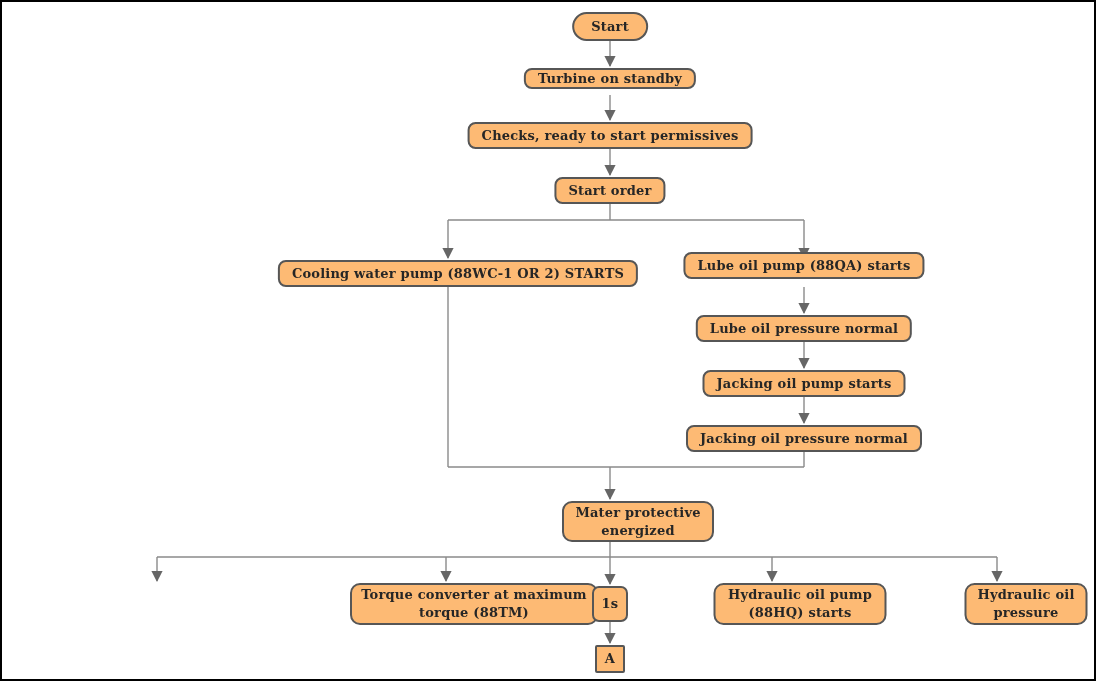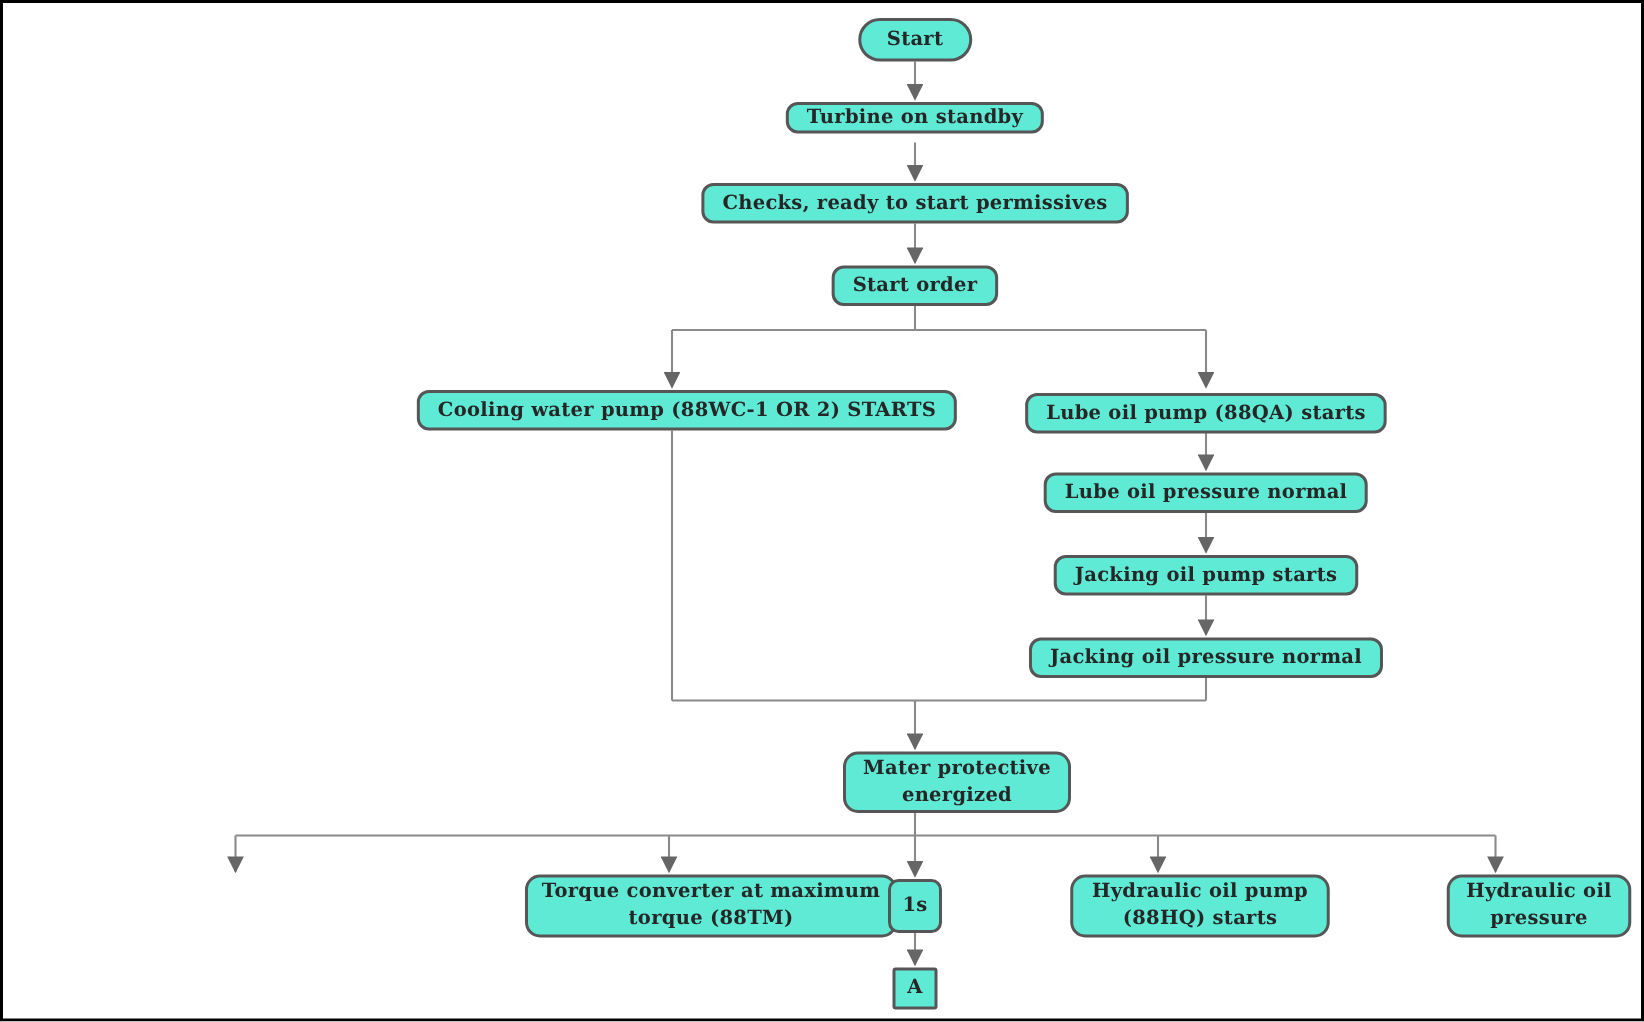--- a/index.html
+++ b/index.html
@@ -12,39 +12,39 @@
     font-family:"DejaVu Serif","Liberation Serif",serif;
     overflow:hidden;
   }
   #wires{position:absolute;left:0;top:0;width:1096px;height:681px;}
   .node{
     position:absolute;
     transform:translateX(-50%);
     box-sizing:border-box;
     display:flex;align-items:center;justify-content:center;
     text-align:center;
-    background:#5eead4;
+    background:#fdba74;
     border:2px solid #565656;
     border-radius:8px;
     color:#262626;
     font-weight:bold;
     font-size:13px;
     line-height:1.35;
     letter-spacing:0.2px;
     white-space:nowrap;
     padding:0 12px;
   }
   .node.wrap{white-space:normal;padding:0 6px;margin-left:28px;}
   
   .n-start{left:608px;top:10px;height:29px;border-radius:15px;padding:0 17px;}
   .n-turbine{left:608px;top:66px;height:21px;}
   .n-checks{left:608px;top:120px;height:27px;}
   .n-startorder{left:608px;top:175px;height:27px;}
   .n-cooling{left:446px;top:258px;height:27px;margin-left:10px;}
-  .n-lubepump{left:802px;top:260px;height:27px;}
+  .n-lubepump{left:802px;top:250px;height:27px;}
   .n-lubepress{left:802px;top:313px;height:27px;}
   .n-jackpump{left:802px;top:368px;height:27px;}
   .n-jackpress{left:802px;top:423px;height:27px;}
   .n-mater{left:608px;top:499px;width:152px;height:41px;border-radius:10px;}
   .n-auxfans{left:155px;top:581px;width:294px;height:42px;border-radius:10px;}
   .n-torque{left:444px;top:581px;width:248px;height:42px;border-radius:10px;}
   .n-1s{left:608px;top:584px;width:36px;height:36px;border-radius:7px;padding:0;}
   .n-hydpump{left:770px;top:581px;width:173px;height:42px;border-radius:10px;}
   .n-hydpress{left:996px;top:581px;width:123px;height:42px;border-radius:10px;}
   .n-a{left:608px;top:643px;width:30px;height:28px;border-radius:2px;padding:0;}

